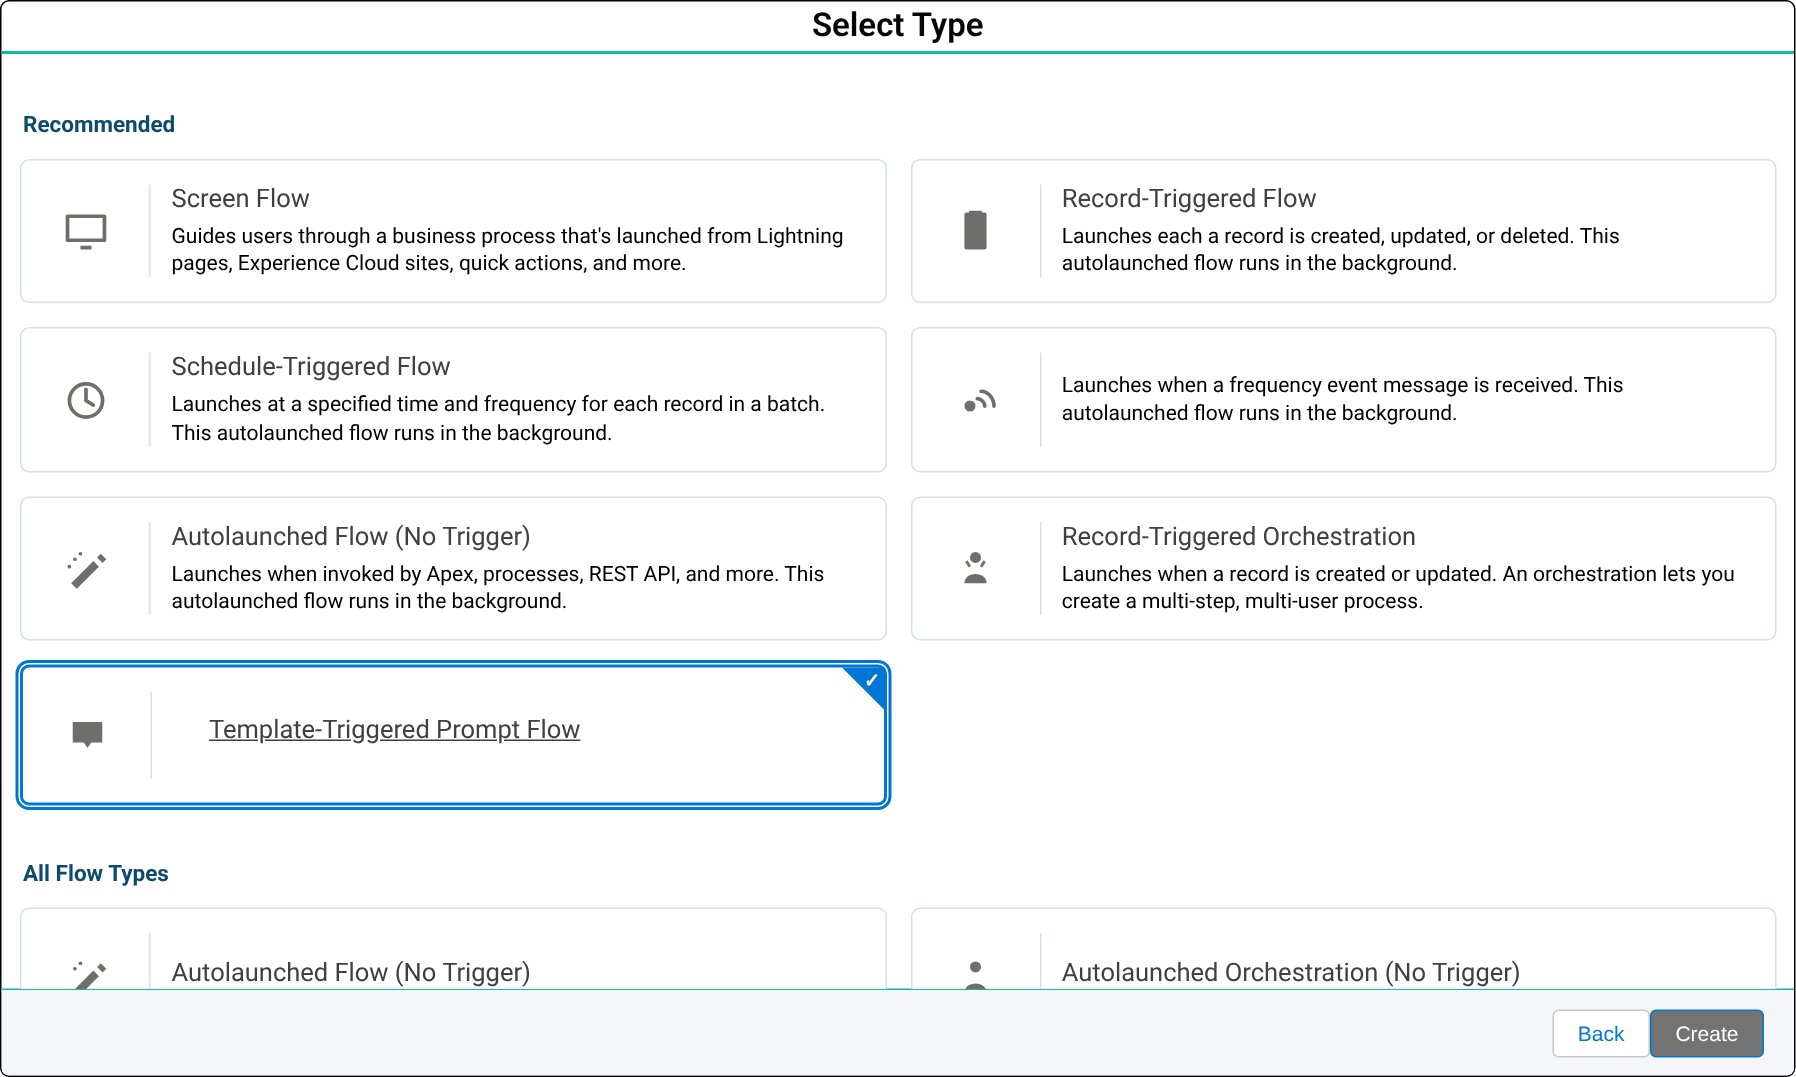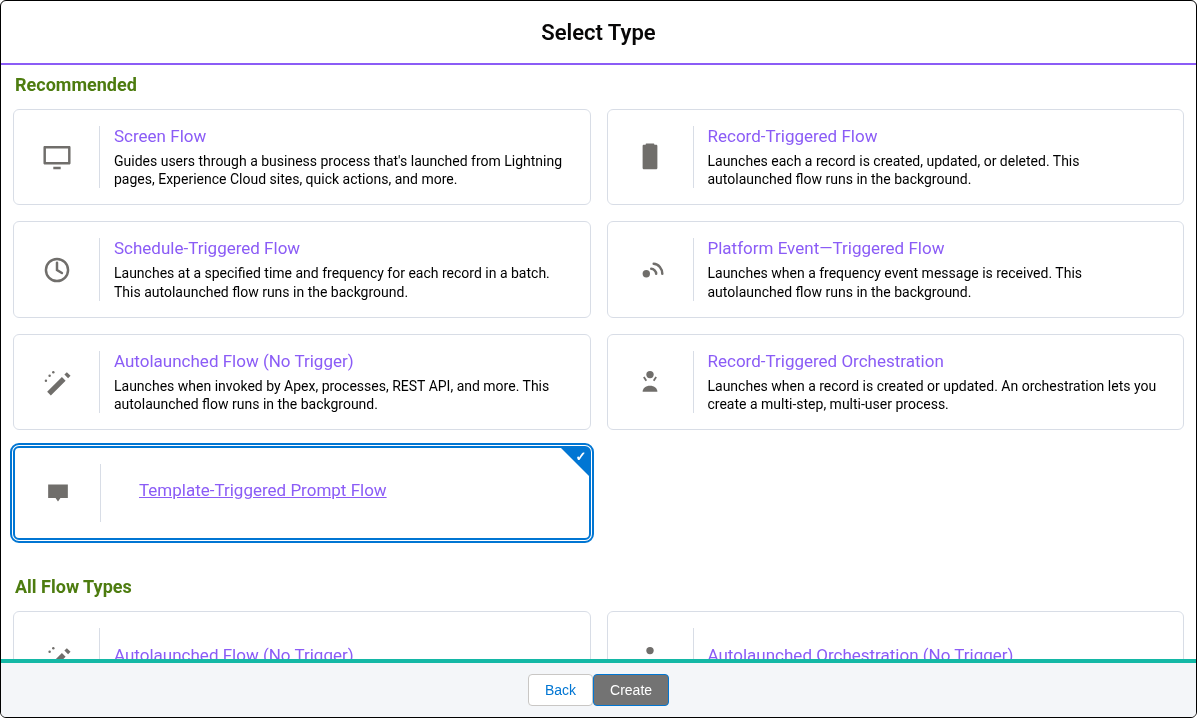--- a/index.html
+++ b/index.html
@@ -7,22 +7,22 @@
     font-family: -apple-system, BlinkMacSystemFont, "Segoe UI", Roboto, Helvetica, Arial, sans-serif;
     background: #fff;
     width: 1197px;
     height: 718px;
     overflow: hidden;
     position: relative;
     border: 1px solid #000;
     border-radius: 6px;
   }
   .modal-header {
-    height: 64px;
-    border-bottom: 2px solid #8b5cf6;
+    height: 35px;
+    border-bottom: 2px solid #14b8a6;
     display: flex;
     align-items: center;
     justify-content: center;
   }
   .modal-title {
     font-size: 22px;
     font-weight: 600;
     color: #080707;
   }
   .modal-body {
@@ -36,23 +36,23 @@
   }
   .modal-body::-webkit-scrollbar {
     width: 14px;
   }
   .modal-body::-webkit-scrollbar-thumb {
     background: #c0c0c0;
     border-radius: 7px;
     border: 3px solid #fff;
   }
   .section-heading {
-    font-size: 18px;
+    font-size: 15px;
     font-weight: 700;
-    color: #4d7c0f;
+    color: #0c4a6e;
     margin-bottom: 14px;
     margin-left: 2px;
   }
   .grid {
     display: grid;
     grid-template-columns: 1fr 1fr;
     gap: 16px;
     margin-bottom: 36px;
   }
   .card {
@@ -90,21 +90,21 @@
     fill: #706e6b;
   }
   .card .content {
     display: flex;
     flex-direction: column;
     justify-content: center;
   }
   .card-title {
     font-size: 17px;
     font-weight: 400;
-    color: #8b5cf6;
+    color: #404040;
     margin-bottom: 6px;
   }
   .card-desc {
     font-size: 14px;
     color: #000000;
     line-height: 1.3;
   }
   .corner-check {
     position: absolute;
     top: 0;
@@ -122,25 +122,25 @@
     color: #fff;
     font-size: 13px;
     font-weight: bold;
   }
   .modal-footer {
     position: absolute;
     bottom: 0;
     left: 0;
     right: 0;
     height: 58px;
-    border-top: 4px solid #14b8a6;
+    border-top: 1px solid #14b8a6;
     background: #f4f6f9;
     display: flex;
     align-items: center;
-    justify-content: center;
+    justify-content: flex-end;
     padding: 0 20px;
   }
   .btn {
     border-radius: 4px;
     padding: 7px 16px;
     font-size: 14px;
     cursor: pointer;
   }
   .btn-neutral {
     background: #fff;
@@ -205,21 +205,20 @@
 
     <div class="card">
       <div class="icon-wrap">
         <svg viewBox="0 0 52 52">
             <circle cx="20" cy="32" r="6"></circle>
             <path d="M28 24c4 0 8 4 8 8" fill="none" stroke="#706e6b" stroke-width="4" stroke-linecap="round"></path>
             <path d="M32 16c8 0 14 8 14 16" fill="none" stroke="#706e6b" stroke-width="4" stroke-linecap="round"></path>
           </svg>
       </div>
       <div class="content">
-        <div class="card-title">Platform Event—Triggered Flow</div>
         <div class="card-desc">Launches when a frequency event message is received. This autolaunched flow runs in the background.</div>
       </div>
     </div>
 
     <div class="card">
       <div class="icon-wrap">
         <svg viewBox="0 0 52 52">
             <path d="M10 42l24-24 6 6-24 24zM38 14l4-4 6 6-4 4z"></path>
             <circle cx="14" cy="16" r="2"></circle>
             <circle cx="20" cy="10" r="2"></circle>

